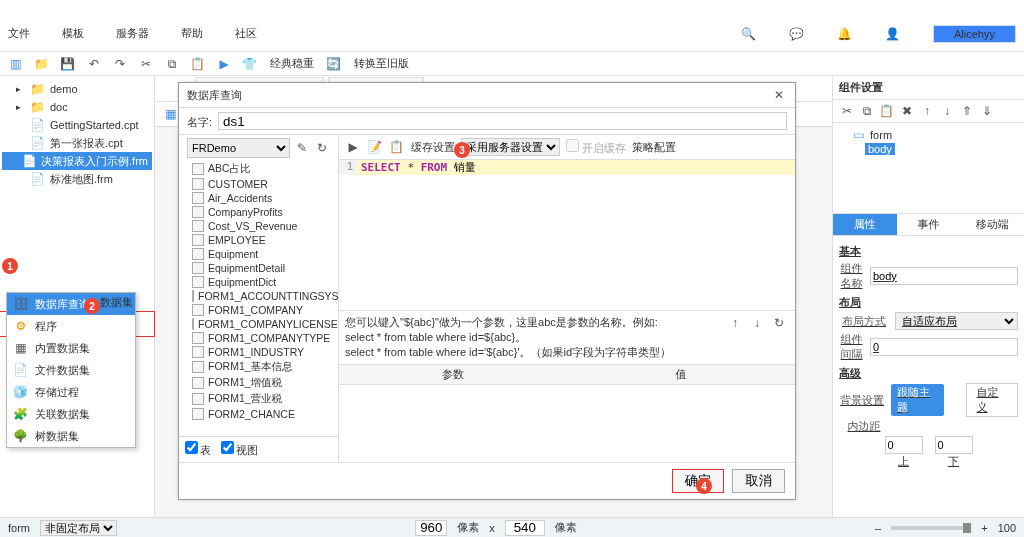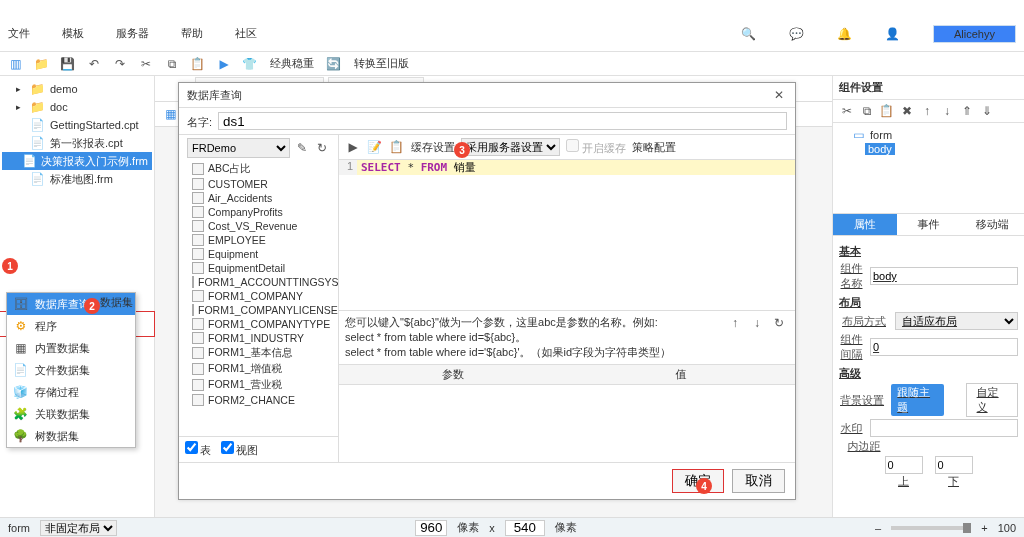--- a/index.html
+++ b/index.html
@@ -218,24 +218,20 @@
           <label>组件间隔</label>
           <input value="0" style="">
         </div>
       <div class="sec">高级</div>
       <div class="prow">
           <label>背景设置</label>
           <span class="pill">跟随主题</span>
           <span class="pill2">自定义</span>
         </div>
       <div class="prow">
-          <label>水印</label>
-          <input style="">
-        </div>
-      <div class="prow">
           <label>内边距</label>
         </div>
       <div class="prow inline" style="justify-content:center;gap:12px">
         <div><input value="0" style=""><div style="text-align:center">上</div></div>
         <div><input value="0" style=""><div style="text-align:center">下</div></div>
       </div>
 
     </div>
   </div>
 </div>
@@ -334,20 +330,24 @@
           <div class="trow">
             <span class="ci"></span>
             <span>Equipment</span>
           </div>
           <div class="trow">
             <span class="ci"></span>
             <span>EquipmentDetail</span>
           </div>
           <div class="trow">
             <span class="ci"></span>
+            <span>EquipmentDict</span>
+          </div>
+          <div class="trow">
+            <span class="ci"></span>
             <span>FORM1_ACCOUNTTINGSYSTEM</span>
           </div>
           <div class="trow">
             <span class="ci"></span>
             <span>FORM1_COMPANY</span>
           </div>
           <div class="trow">
             <span class="ci"></span>
             <span>FORM1_COMPANYLICENSE</span>
           </div>

